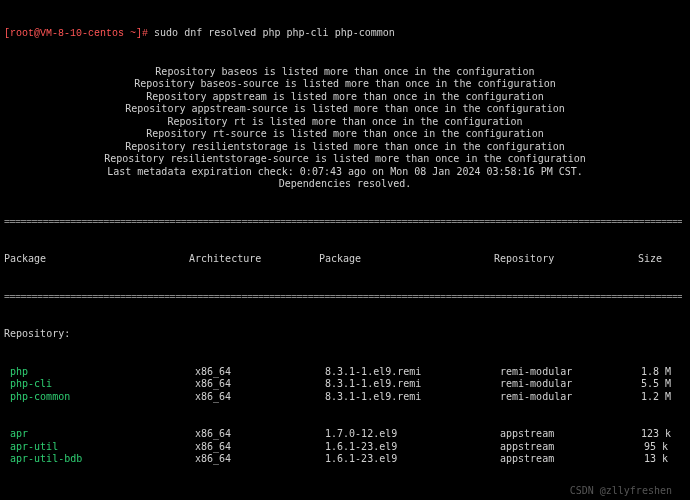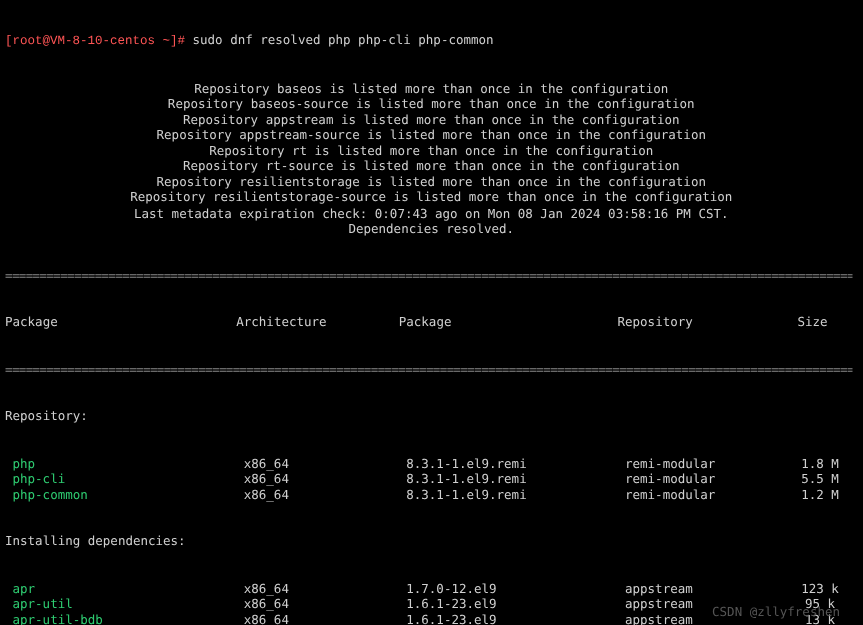--- a/index.html
+++ b/index.html
@@ -57,21 +57,20 @@
   <div class="row header-row">
     <span class="col-pkg">Package</span>
     <span class="col-arch">Architecture</span>
     <span class="col-ver">Package</span>
     <span class="col-repo">Repository</span>
     <span class="col-size">Size</span>
   </div>
   <div class="eq-line full">===================================================================================================================================</div>
   <div class="section">Repository:</div>
   <div id="list-installing"><div class="row"><span class="col-pkg green">php</span><span class="col-arch">x86_64</span><span class="col-ver">8.3.1-1.el9.remi</span><span class="col-repo">remi-modular</span><span class="col-size">1.8 M</span></div><div class="row"><span class="col-pkg green">php-cli</span><span class="col-arch">x86_64</span><span class="col-ver">8.3.1-1.el9.remi</span><span class="col-repo">remi-modular</span><span class="col-size">5.5 M</span></div><div class="row"><span class="col-pkg green">php-common</span><span class="col-arch">x86_64</span><span class="col-ver">8.3.1-1.el9.remi</span><span class="col-repo">remi-modular</span><span class="col-size">1.2 M</span></div></div>
-  <div class="section">Installing dependencies:</div>
   <div id="list-deps"><div class="row"><span class="col-pkg green">apr</span><span class="col-arch">x86_64</span><span class="col-ver">1.7.0-12.el9</span><span class="col-repo">appstream</span><span class="col-size">123 k</span></div><div class="row"><span class="col-pkg green">apr-util</span><span class="col-arch">x86_64</span><span class="col-ver">1.6.1-23.el9</span><span class="col-repo">appstream</span><span class="col-size">95 k</span></div><div class="row"><span class="col-pkg green">apr-util-bdb</span><span class="col-arch">x86_64</span><span class="col-ver">1.6.1-23.el9</span><span class="col-repo">appstream</span><span class="col-size">13 k</span></div></div>
   
   
   
   
   
   
   
   
   

